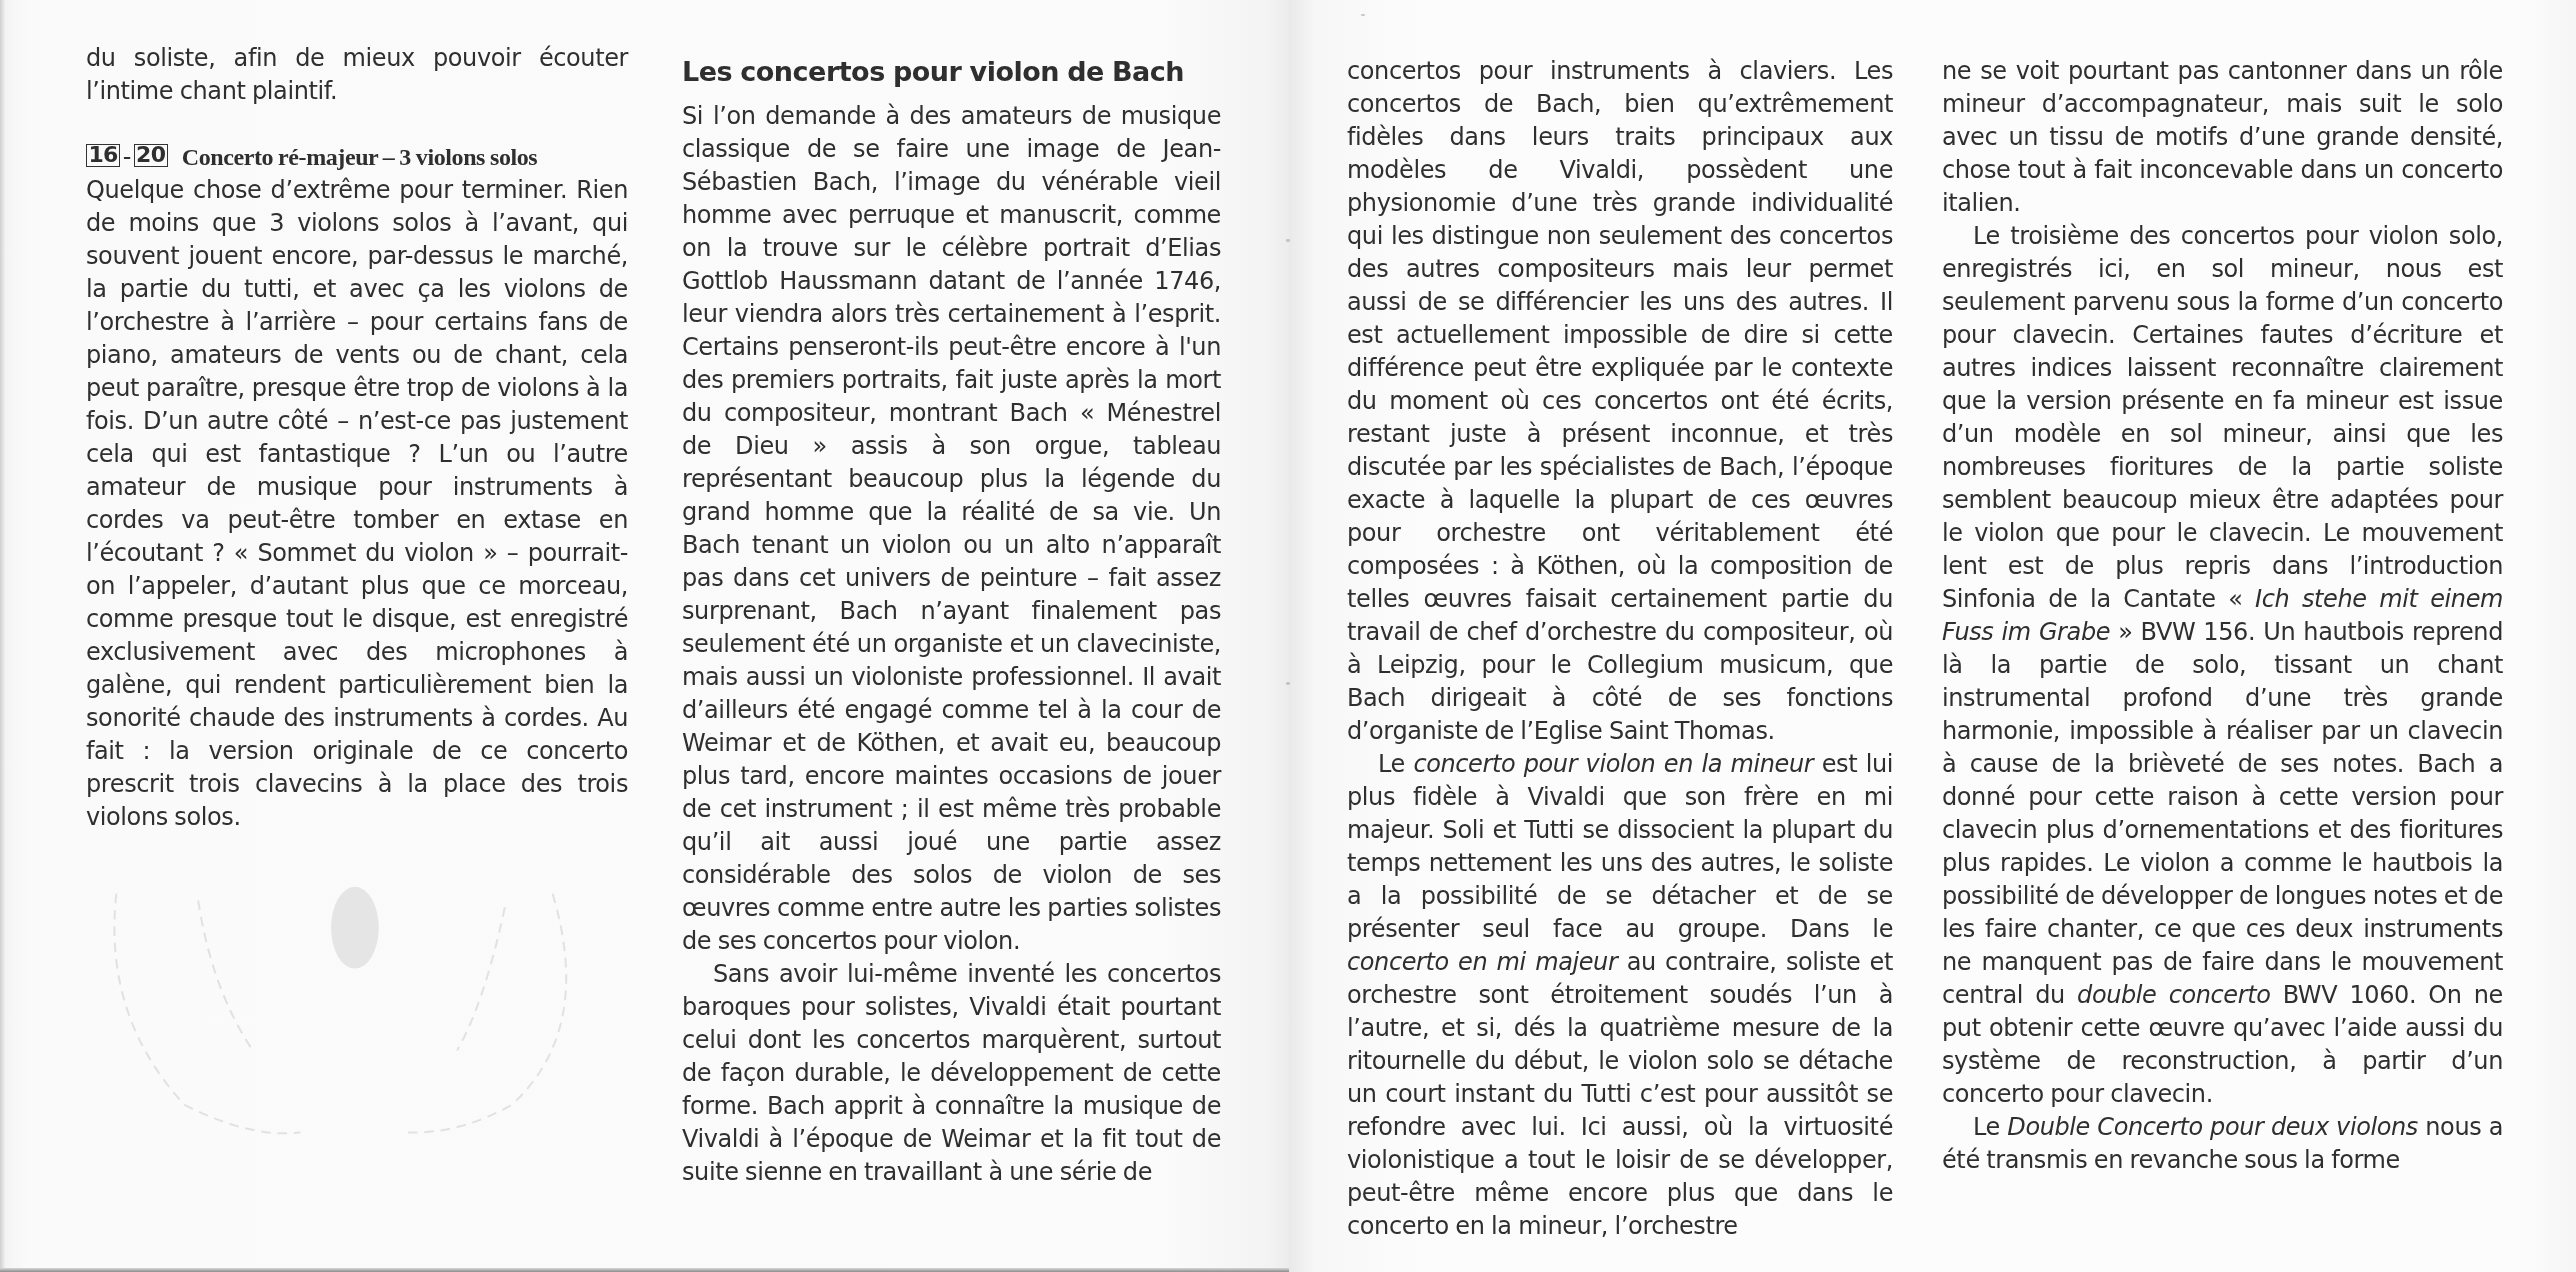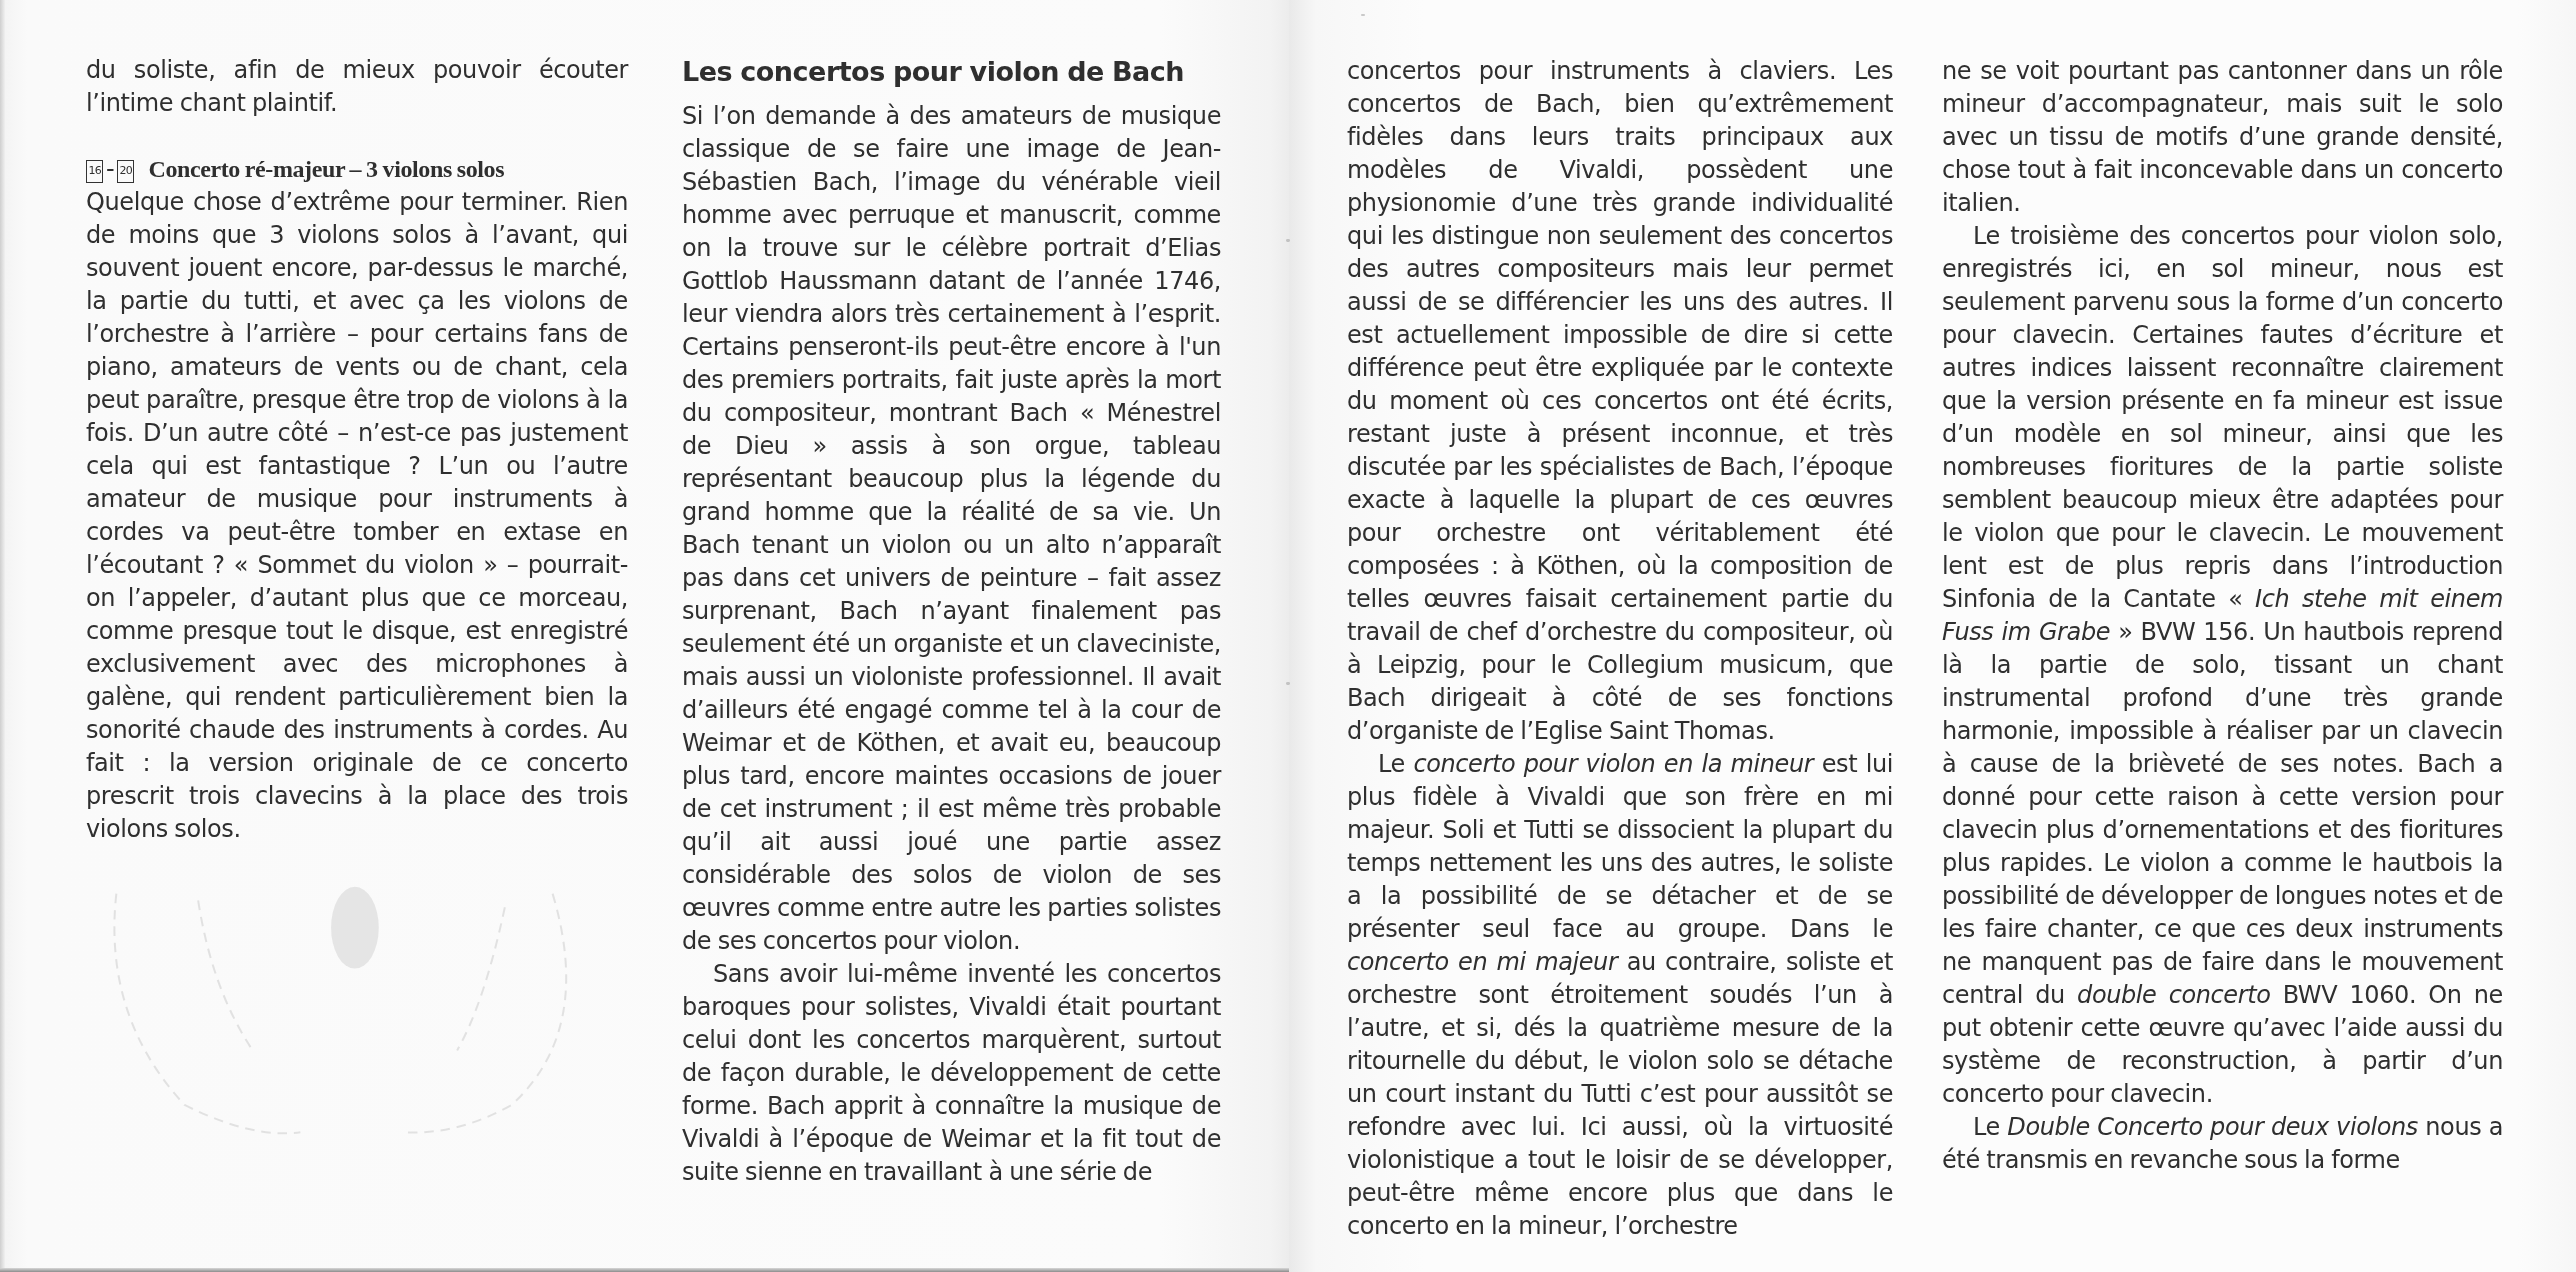--- a/index.html
+++ b/index.html
@@ -15,28 +15,28 @@
     background:linear-gradient(to right,#e9e9e9 0px,#f7f7f7 27px,#fcfcfc 136px,#fcfcfc 1228px,#f6f6f6 1287px); }
   .bottom-edge { position:absolute; left:0; bottom:0; width:1289px; height:5.5px;
     background:linear-gradient(to bottom,#d8d8d8,#7a7a7a); }
   .col {
     position:absolute; font-size:24px; line-height:33px;
     text-align:justify; letter-spacing:-0.4px; word-spacing:-0.7px;
     hyphens:manual;
   }
   .col p { margin:0; }
   .col p.indent { text-indent:31px; }
-  .c1 { left:86px; top:54px; width:542px; }
+  .c1 { left:86px; top:42px; width:542px; }
   .c2 { left:682px; top:55px; width:539px; }
   .c3 { left:1347px; top:55px; width:546px; }
   .c4 { left:1942px; top:55px; width:561px; }
   .gap { height:33px; }
   .track-head { font-weight:bold; display:block; text-align:left; white-space:nowrap; }
-  .track-box { display:inline-block; border:1.4px solid #333; font-weight:normal;
-    font-size:11px; line-height:20.5px; padding:0 1.4px; vertical-align:2.7px; letter-spacing:-0.7px; }
+  .track-box { display:inline-block; border:1.4px solid #333; font-weight:bold;
+    font-size:22px; line-height:20.5px; padding:0 1.4px; vertical-align:2.7px; letter-spacing:-0.7px; }
   .section-title { font-weight:bold; font-size:27px; line-height:34px; margin:0 0 11px 0; letter-spacing:-0.5px; white-space:nowrap; }
   .author { text-align:right; font-style:italic; margin-top:41px; }
   em { font-style:italic; }
   .diagram { position:absolute; left:75px; top:880px; width:553px; height:259px; opacity:.18; }
   .fold-mark { position:absolute; width:4.1px; height:2.7px; background:#9a9a9a; border-radius:1.4px; opacity:.5; }
 </style>
 </head>
 <body>
 
 <div class="page-left"></div>

